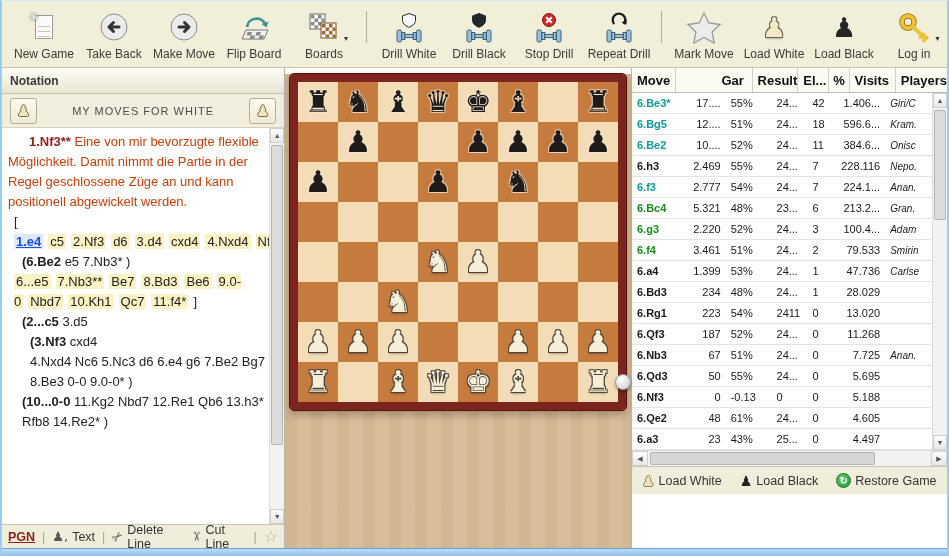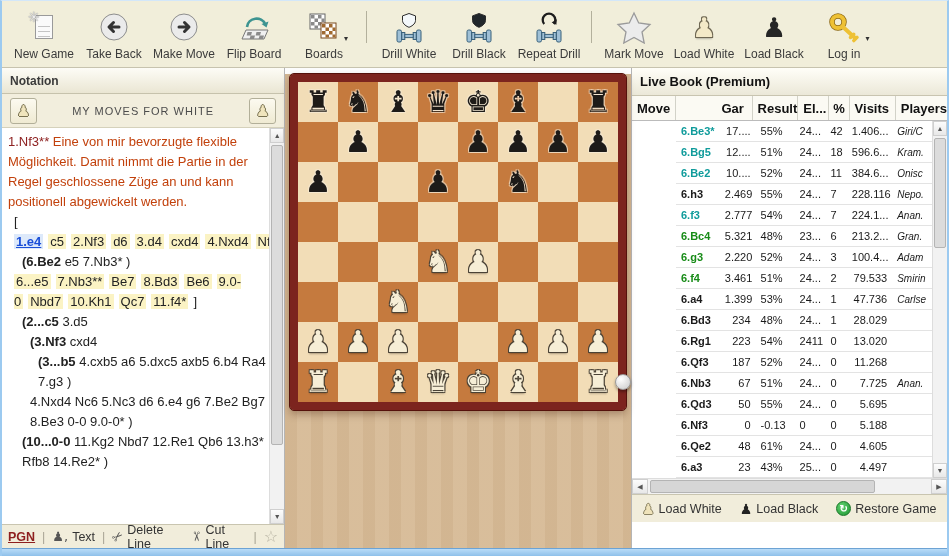--- a/index.html
+++ b/index.html
@@ -33,21 +33,21 @@
                  display: flex; align-items: center; justify-content: space-between; padding: 0 8px; }
   .pawnbtn { width: 27px; height: 26px; background: linear-gradient(#fcfaf0,#efead2); border: 1px solid #b2af99;
              border-radius: 3px; display: flex; align-items: center; justify-content: center; cursor: pointer; }
   .pawnbtn span { font-family: "DejaVu Sans", sans-serif; font-size: 15px; color: #f0e5bd;
       text-shadow: -1px 0 #77704f, 1px 0 #77704f, 0 -1px #77704f, 0 1px #77704f; }
   .lp-movestitle { font-size: 11px; color: #4c4c4c; letter-spacing: 1px; }
   .lp-content { flex: 1; position: relative; overflow: hidden; background: #fff; }
   .nt-scrollarea { position: absolute; left: 0; top: 0; right: 15px; bottom: 0; overflow: hidden; padding: 4px 2px 0 4px;
                    font-size: 13px; line-height: 20px; }
   .nt-p { margin: 0; }
-  .tk-ab { font-weight: normal; color: #8e2222; }
+  .tk-ab { font-weight: bold; color: #8e2222; margin-left: 21px; }
   .tk-a  { color: #c2410c; }
   .tk-b  { font-weight: bold; color: #222; cursor: pointer; }
   .tk-br { color: #222; cursor: pointer; }
   .tk-hl { background: #fbf3c4; color: #222; padding: 0 2px; margin-right: 5px; cursor: pointer; }
   .tk-blue { color: #1b4fd8; font-weight: bold; text-decoration: underline; background: #dde9fa; padding: 0 2px; margin-right: 5px; cursor: pointer; }
   .lp-foot { height: 24px; background: #f1eddb; border-top: 1px solid #c9c5b0; display: flex; align-items: center;
              padding: 11px 6px; gap: 7px; font-size: 12.5px; color: #333; }
   .lp-foot .sep { color: #a9a595; }
   .pgn-link { color: #8e1f1f; font-weight: bold; text-decoration: underline; cursor: pointer; }
   .foot-item { display: flex; align-items: center; gap: 4px; cursor: pointer; }
@@ -74,21 +74,21 @@
   
   .rpanel { width: 316px; border-left: 1px solid #b5b5b5; display: flex; flex-direction: column; background: #fff; }
   .banner { height: 24px; margin: 2px 2px 0 2px; background: linear-gradient(#c5ac04, #e8d41f 55%, #f2e75d);
             color: #fff; font-size: 13px; font-weight: bold; letter-spacing: .5px;
             display: flex; align-items: center; justify-content: center; text-shadow: 0 1px 1px rgba(120,100,0,.6); }
   .bookhead { height: 28px; background: linear-gradient(#fffef8, #ebe8d8); border-bottom: 1px solid #c8c4b0;
               font-size: 13px; font-weight: bold; color: #111; display: flex; align-items: center; padding-left: 8px; }
   .lb-headrow { height: 25px; display: flex; background: #fbfaf3; border-bottom: 1px solid #bbb; font-size: 13px; font-weight: bold; color: #111; }
   .lb-hcell { display: flex; align-items: center; padding-left: 5px; border-right: 1px solid #d2d2c8; cursor: pointer; }
   .lb-rows { height: 357px; position: relative; overflow: hidden; }
-  .lb-rowswrap { position: absolute; left: 0; top: 0; right: 15px; bottom: 0; margin-left: 44px; }
+  .lb-rowswrap { position: absolute; left: 0; top: 0; right: 15px; bottom: 0; }
   .lb-row { height: 21px; display: flex; align-items: center; border-bottom: 1px solid #e3e3e3; font-size: 11px; color: #1a1a1a; cursor: pointer; }
   .cell { padding: 0 5px; white-space: nowrap; overflow: hidden; }
   .c-move { width: 52px; font-weight: bold; }
   .c-move.teal { color: #0f9b9b; } .c-move.green { color: #188c18; } .c-move.black { color: #1a1a1a; }
   .c-gar { width: 42px; text-align: right; }
   .c-res { width: 46px; }
   .c-elo { width: 36px; }
   .c-pct { width: 24px; }
   .c-vis { width: 54px; text-align: right; }
   .c-ply { width: 47px; font-style: italic; font-size: 10px; }
@@ -213,20 +213,36 @@
                 <rect x="19.2" y="20.5" width="3" height="7"></rect>
                 <rect x="10.8" y="22.4" width="8.4" height="3.2"></rect>
               </g>
             </svg>
           </span>
           <span class="tb-lbl">Drill Black</span>
         </button>
         <button class="tb-btn">
           <span class="tb-icwrap">
             <svg width="30" height="31" viewBox="0 0 30 31">
+              <circle cx="15" cy="8" r="6.5" fill="#cc2a2a" stroke="#7d1414"></circle>
+              <path d="M12.2 5.2l5.6 5.6 M17.8 5.2l-5.6 5.6" stroke="#fff" stroke-width="2"></path>
+              <g stroke="#39617a" fill="#9fc0d6">
+                <rect x="3" y="18" width="4.5" height="12" rx="1.6"></rect>
+                <rect x="22.5" y="18" width="4.5" height="12" rx="1.6"></rect>
+                <rect x="7.8" y="20.5" width="3" height="7"></rect>
+                <rect x="19.2" y="20.5" width="3" height="7"></rect>
+                <rect x="10.8" y="22.4" width="8.4" height="3.2"></rect>
+              </g>
+            </svg>
+          </span>
+          <span class="tb-lbl">Stop Drill</span>
+        </button>
+        <button class="tb-btn">
+          <span class="tb-icwrap">
+            <svg width="30" height="31" viewBox="0 0 30 31">
               <path d="M10.2 12 A6.3 6.3 0 1 1 19.8 12" fill="none" stroke="#1d1d1d" stroke-width="2.3"></path>
               <polygon points="22.4,12.8 17.6,10.4 22.8,7.2" fill="#1d1d1d"></polygon>
               <g stroke="#39617a" fill="#9fc0d6">
                 <rect x="3" y="18" width="4.5" height="12" rx="1.6"></rect>
                 <rect x="22.5" y="18" width="4.5" height="12" rx="1.6"></rect>
                 <rect x="7.8" y="20.5" width="3" height="7"></rect>
                 <rect x="19.2" y="20.5" width="3" height="7"></rect>
                 <rect x="10.8" y="22.4" width="8.4" height="3.2"></rect>
               </g>
             </svg>
@@ -284,21 +300,20 @@
           </div>
       </div>
       <div class="lp-content">
         <div class="nt-scrollarea" id="notation-area">
             <div class="nt-p" style="padding-left: 2px;"><span class="tk-ab">1.Nf3**</span><span class="tk-a"> Eine von mir bevorzugte flexible Möglichkeit. Damit nimmt die Partie in der Regel geschlossene Züge an und kann positionell abgewickelt werden.</span></div>
             <div class="nt-p" style="padding-left: 8px;"><span class="tk-br">[ </span><span class="tk-blue">1.e4</span><span class="tk-hl">c5</span><span class="tk-hl">2.Nf3</span><span class="tk-hl">d6</span><span class="tk-hl">3.d4</span><span class="tk-hl">cxd4</span><span class="tk-hl">4.Nxd4</span><span class="tk-hl">Nf6</span></div>
             <div class="nt-p" style="padding-left: 16px;"><span class="tk-b">(6.Be2</span><span class="tk-br"> e5 7.Nb3* )</span></div>
             <div class="nt-p" style="padding-left: 8px;"><span class="tk-hl">6...e5</span><span class="tk-hl">7.Nb3**</span><span class="tk-hl">Be7</span><span class="tk-hl">8.Bd3</span><span class="tk-hl">Be6</span><span class="tk-hl">9.0-0</span><span class="tk-hl">Nbd7</span><span class="tk-hl">10.Kh1</span><span class="tk-hl">Qc7</span><span class="tk-hl">11.f4*</span><span class="tk-br">]</span></div>
             <div class="nt-p" style="padding-left: 16px;"><span class="tk-b">(2...c5</span><span class="tk-br"> 3.d5</span></div>
             <div class="nt-p" style="padding-left: 24px;"><span class="tk-b">(3.Nf3</span><span class="tk-br"> cxd4</span></div>
-            <div class="nt-p" style="padding-left: 32px;"><span class="tk-b">(3...b5</span><span class="tk-br"> 4.cxb5 a6 5.dxc5 axb5 6.b4 Ra4 7.g3 )</span></div>
             <div class="nt-p" style="padding-left: 24px;"><span class="tk-br">4.Nxd4 Nc6 5.Nc3 d6 6.e4 g6 7.Be2 Bg7 8.Be3 0-0 9.0-0* )</span></div>
             <div class="nt-p" style="padding-left: 16px;"><span class="tk-b">(10...0-0</span><span class="tk-br"> 11.Kg2 Nbd7 12.Re1 Qb6 13.h3* Rfb8 14.Re2* )</span></div>
           </div>
         <div class="vscroll">
           <div class="varrow">▲</div>
           <div class="vtrack">
               <div class="vthumb" style="top:2px;height:300px;"></div>
             </div>
           <div class="varrow">▼</div>
         </div>
@@ -451,21 +466,20 @@
             <div class="sq d"></div>
             <div class="sq l">
               <span class="piece w">♜</span>
             </div>
           </div>
       </div>
       <div class="knob"></div>
     </div>
 
     <div class="rpanel">
-      <div class="bookhead">Live Book (Premium)</div>
       <div class="lb-headrow" id="lb-headrow">
           <div class="lb-hcell hc-move">Move</div>
           <div class="lb-hcell hc-gar">Gar</div>
           <div class="lb-hcell hc-res">Result</div>
           <div class="lb-hcell hc-elo">El...</div>
           <div class="lb-hcell hc-pct">%</div>
           <div class="lb-hcell hc-vis">Visits</div>
           <div class="lb-hcell hc-ply">Players</div>
         </div>
       <div class="lb-rows">

